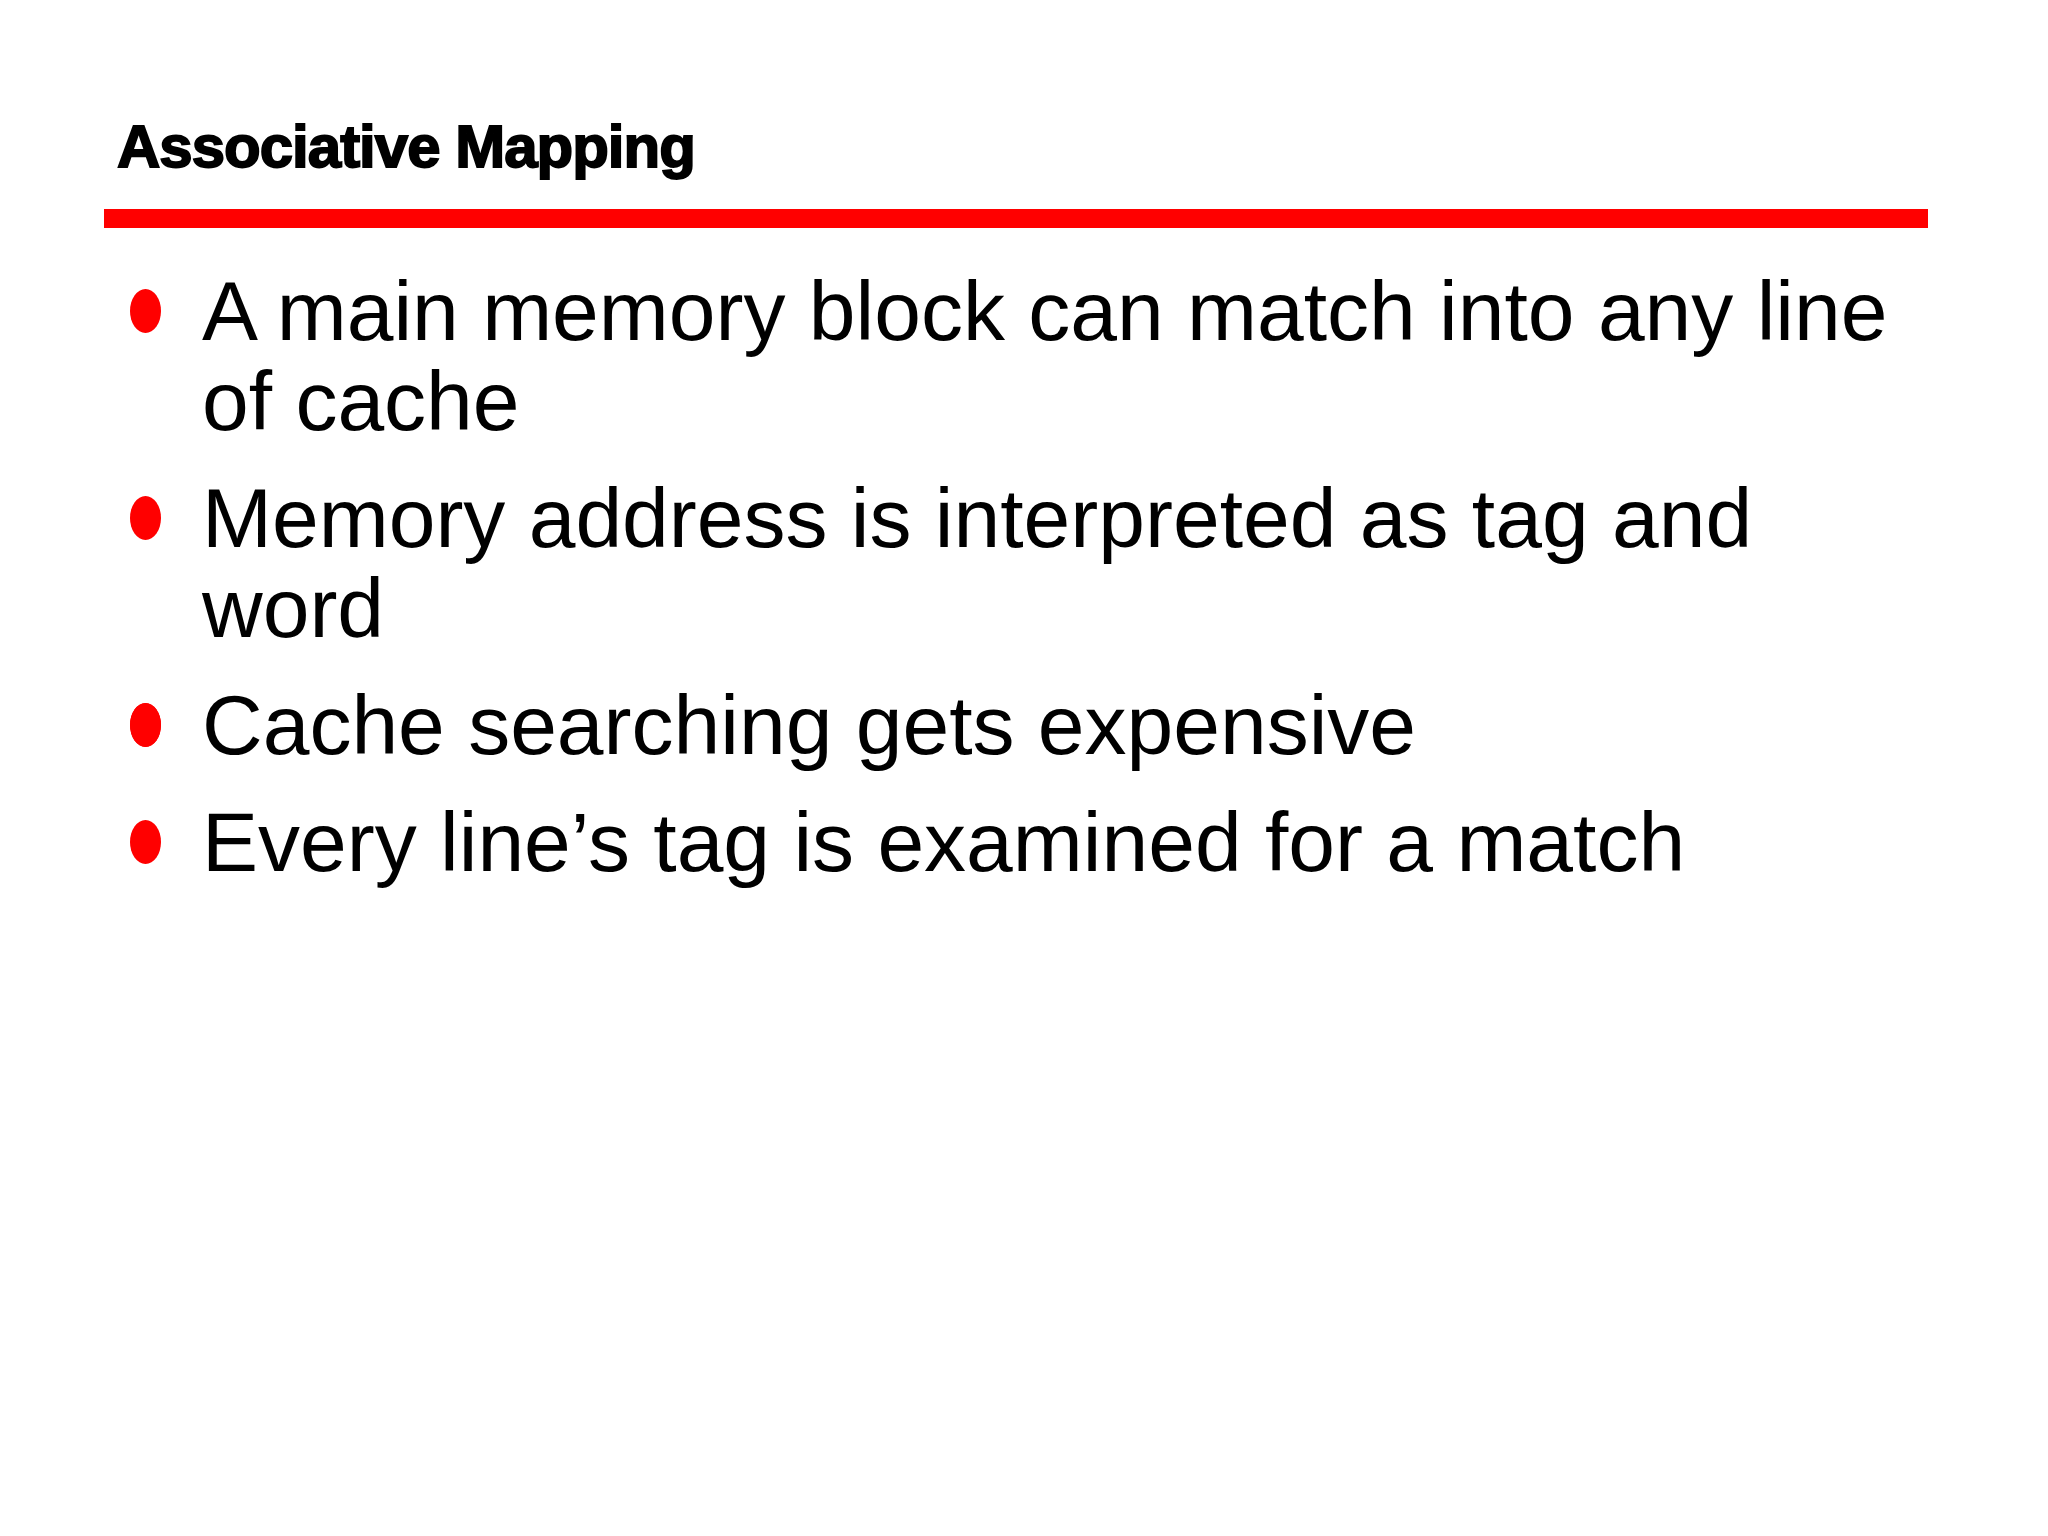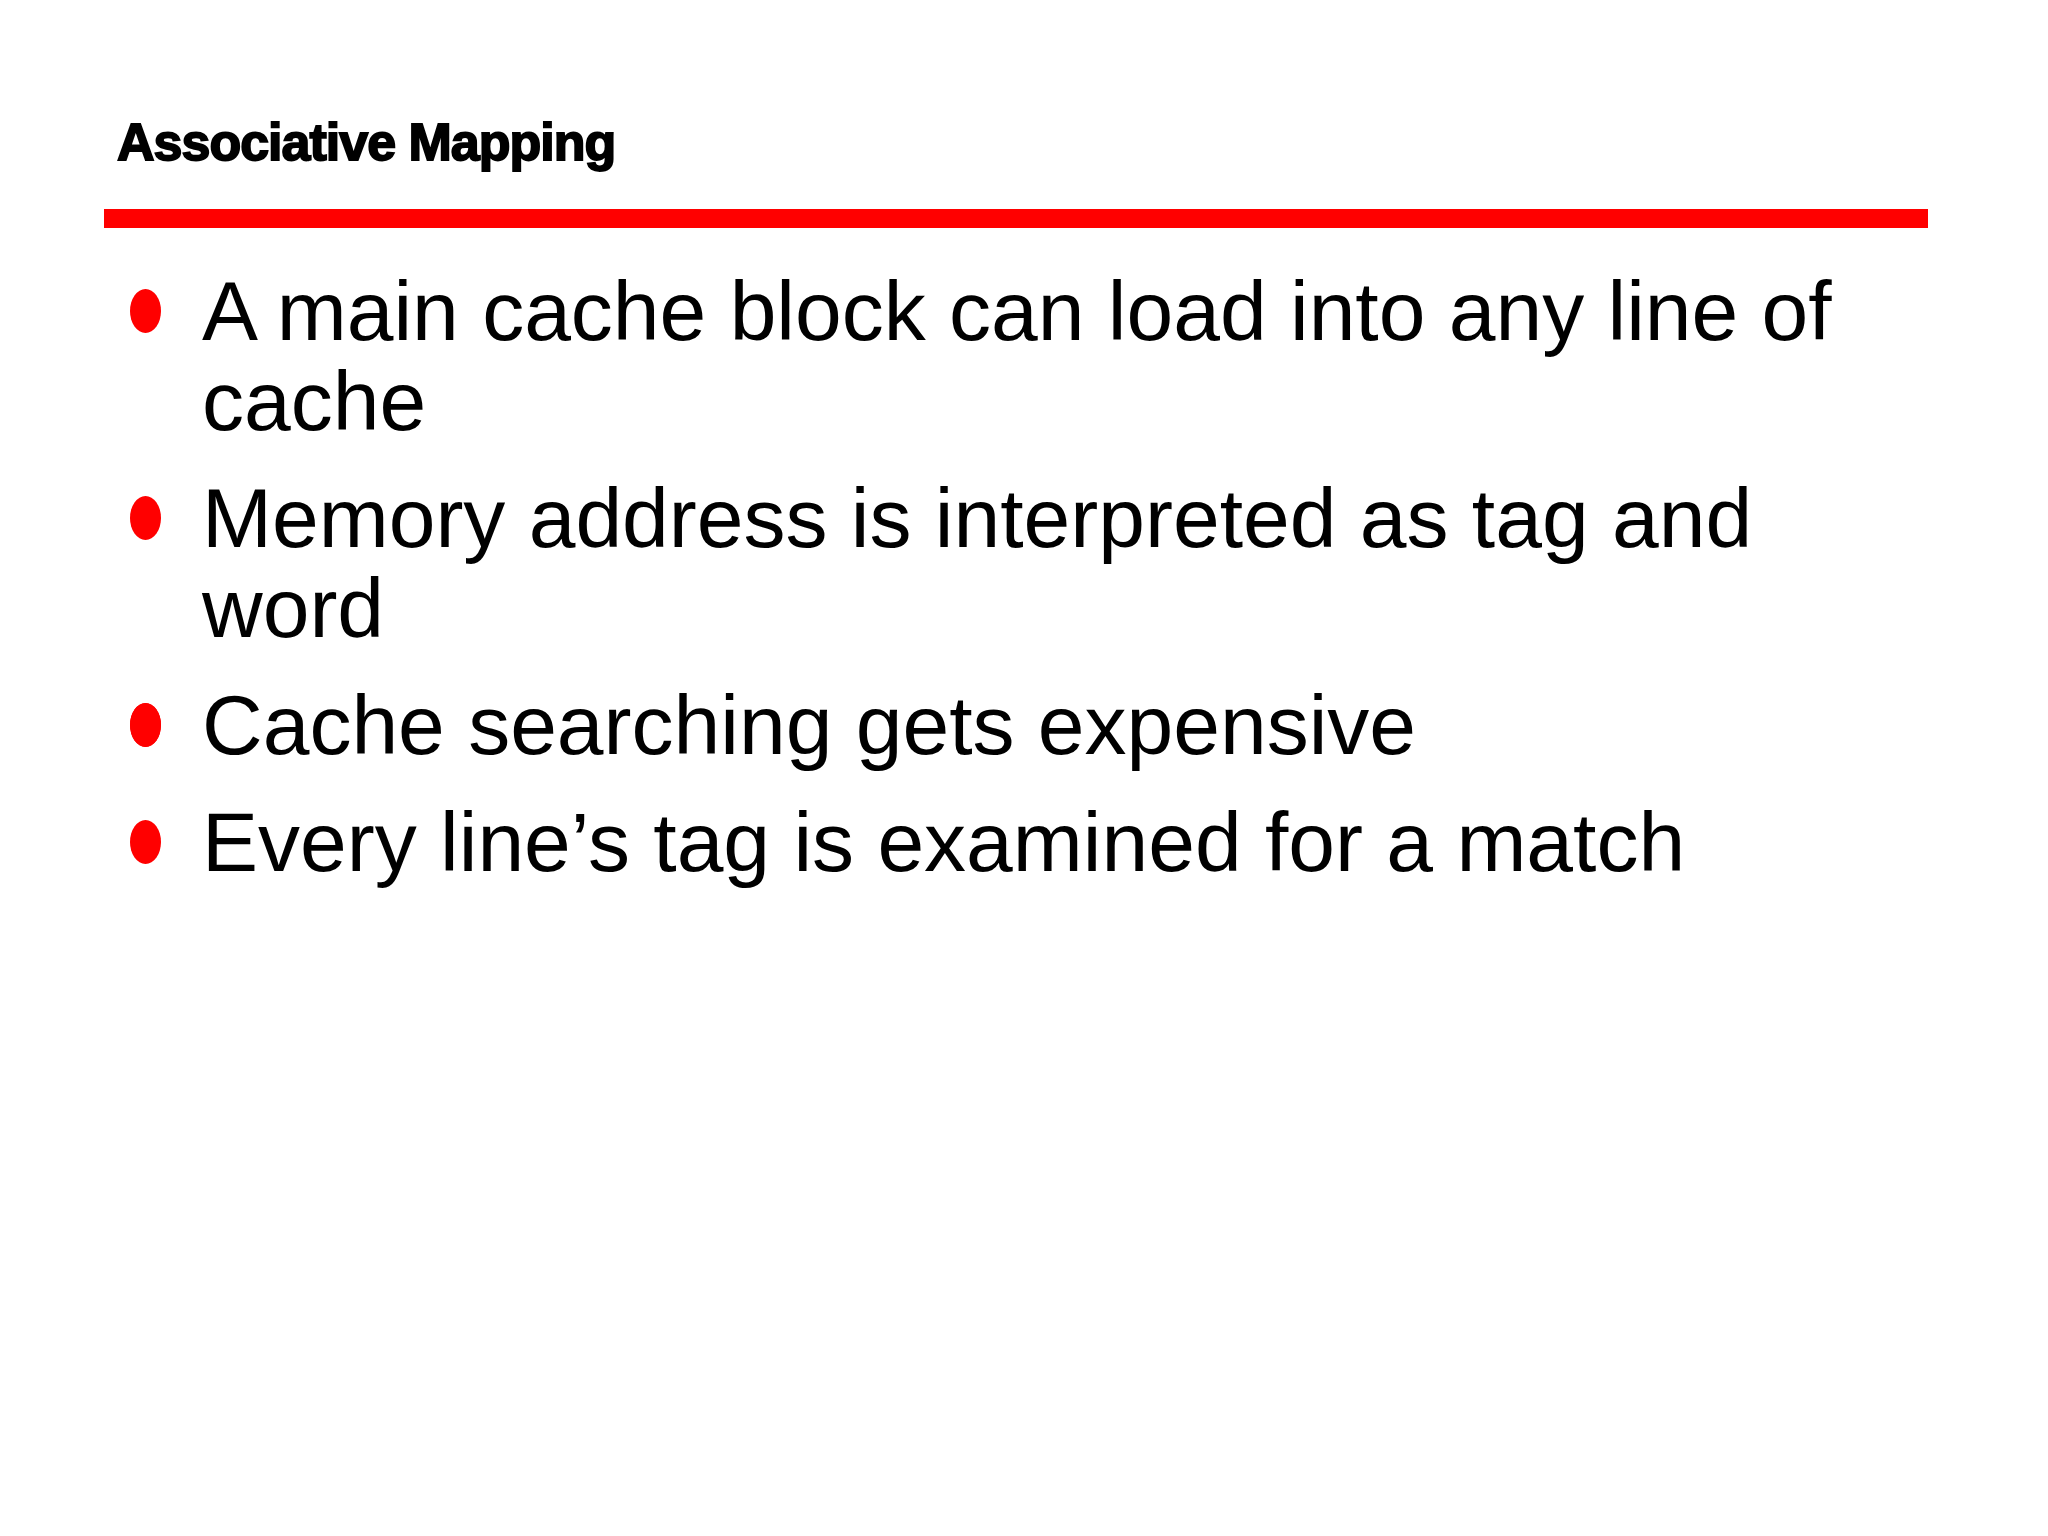--- a/index.html
+++ b/index.html
@@ -15,21 +15,21 @@
     font-family: "Liberation Sans", "DejaVu Sans", sans-serif;
   }
   .slide {
     position: relative;
     width: 2048px; height: 1536px;
     background: var(--paper);
   }
   .slide-title {
     position: absolute;
     left: 117px; top: 114px;
-    font-size: 52px;
+    font-size: 60px;
     line-height: 1.1;
     font-weight: bold;
     letter-spacing: -1px;
     color: var(--ink);
     -webkit-text-stroke: 1.8px var(--ink);
     white-space: nowrap;
   }
   .title-divider {
     position: absolute;
     left: 104px; top: 209px;
@@ -64,21 +64,21 @@
 <div class="slide">
 
   <h1 class="slide-title">Associative Mapping</h1>
 
   <div class="title-divider"></div>
 
   <ul class="bullet-list">
 
     <li class="bullet-item">
       <span class="bullet-dot"></span>
-      <span>A main cache block can load into any line of cache</span>
+      <span>A main memory block can match into any line of cache</span>
     </li>
 
     <li class="bullet-item">
       <span class="bullet-dot"></span>
       <span>Memory address is interpreted as tag and word</span>
     </li>
 
     <li class="bullet-item">
       <span class="bullet-dot"></span>
     </li>

